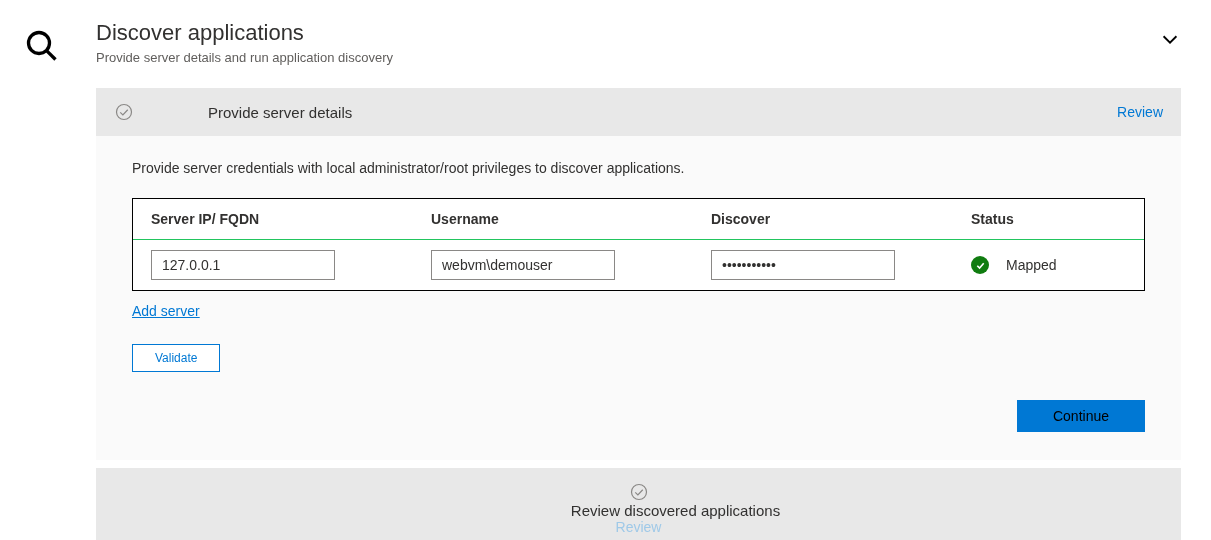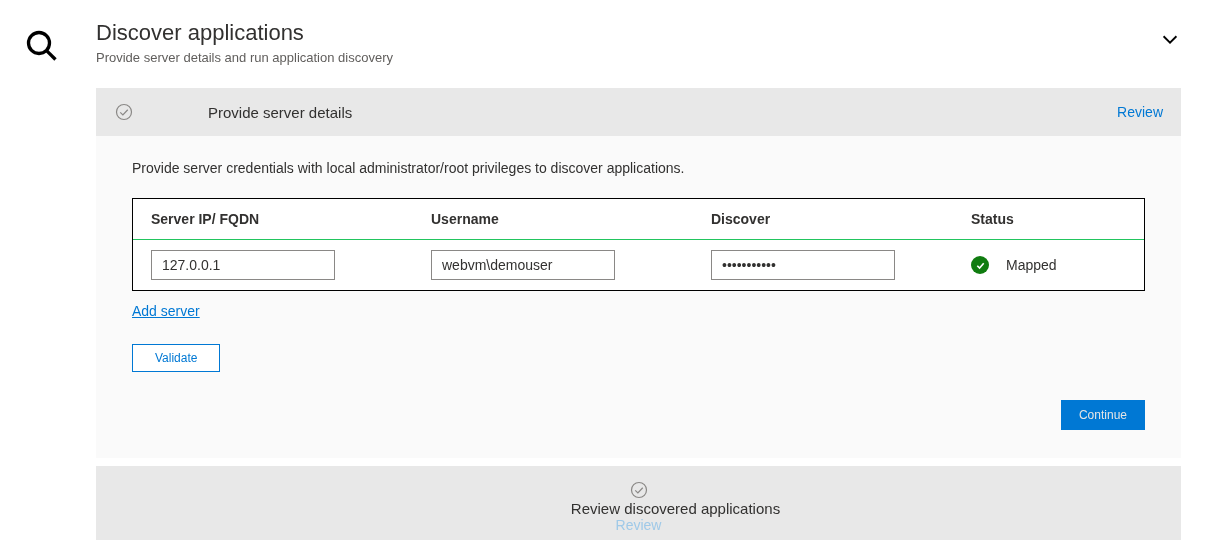--- a/index.html
+++ b/index.html
@@ -154,24 +154,24 @@
       padding: 6px 22px;
       cursor: pointer;
     }
     .continue-row {
       display: flex;
       justify-content: flex-end;
       margin-top: 28px;
     }
     .continue-btn {
       background: #0078d4;
-      color: #e5e5e5;
+      color: #000000;
       border: none;
-      font-size: 12px;
-      padding: 8px 18px;
+      font-size: 14px;
+      padding: 8px 36px;
       cursor: pointer;
     }
   </style>
 </head>
 <body>
 
 <div class="header-row">
   <div class="search-icon-wrap">
     <svg width="36" height="36" viewBox="0 0 24 24" fill="none" stroke="#000000" stroke-width="2.2">
       <circle cx="10" cy="10" r="7"></circle>

